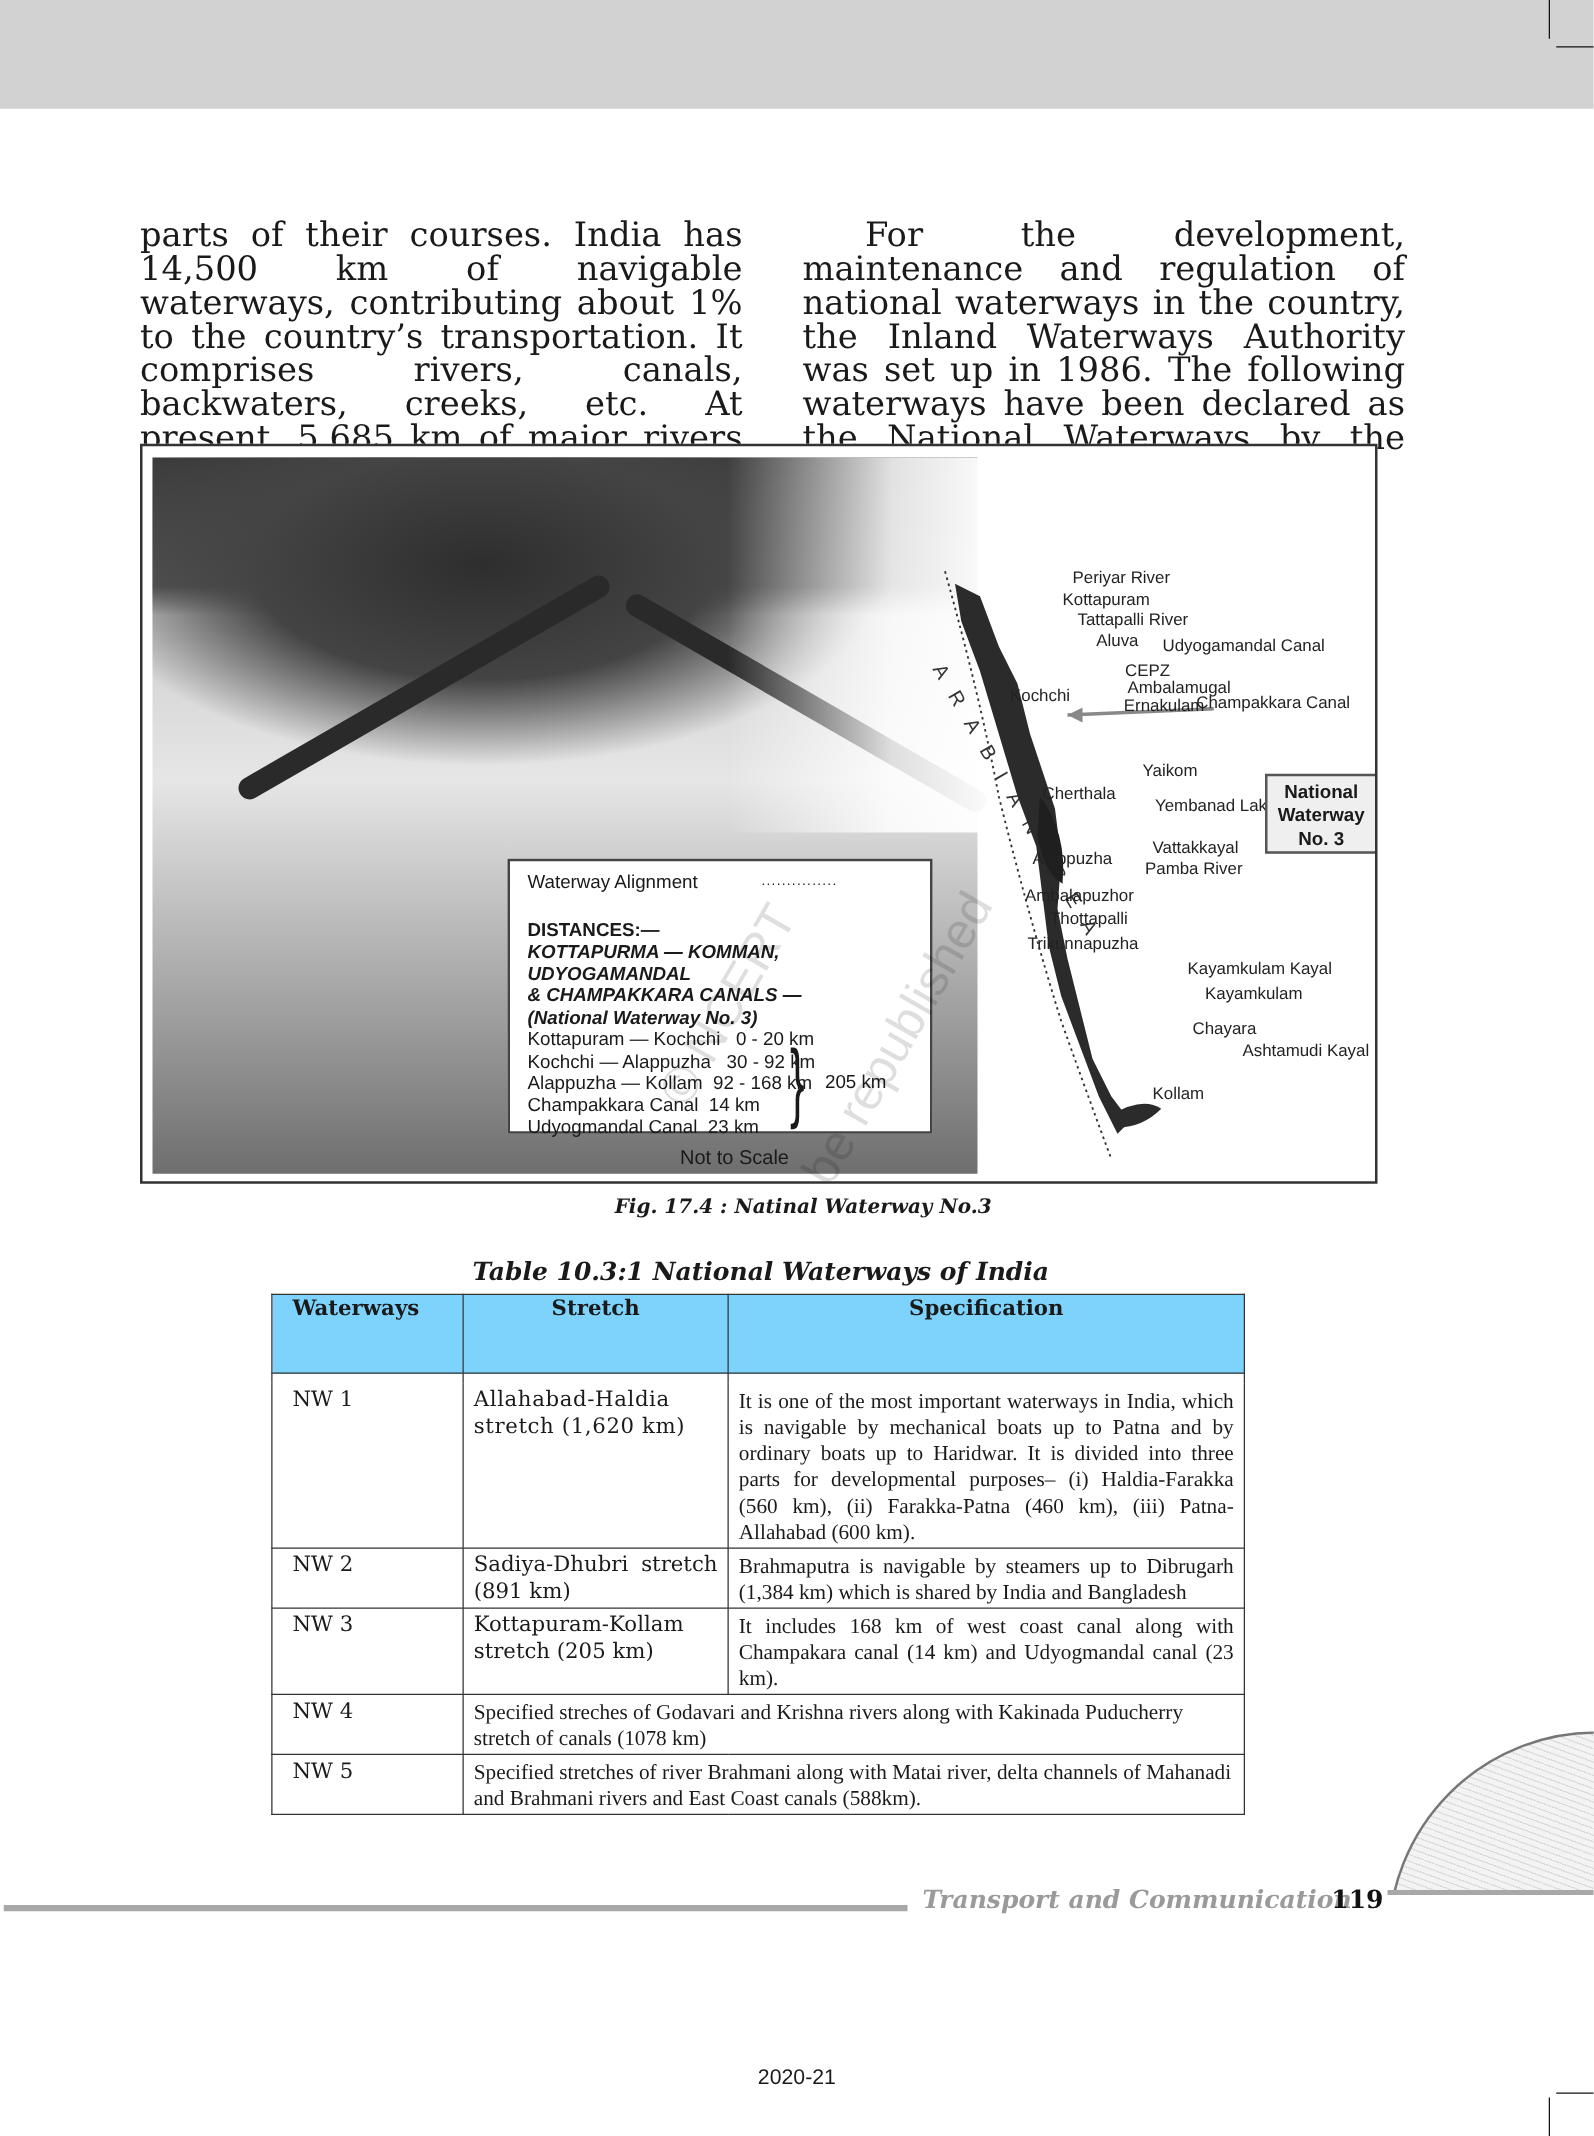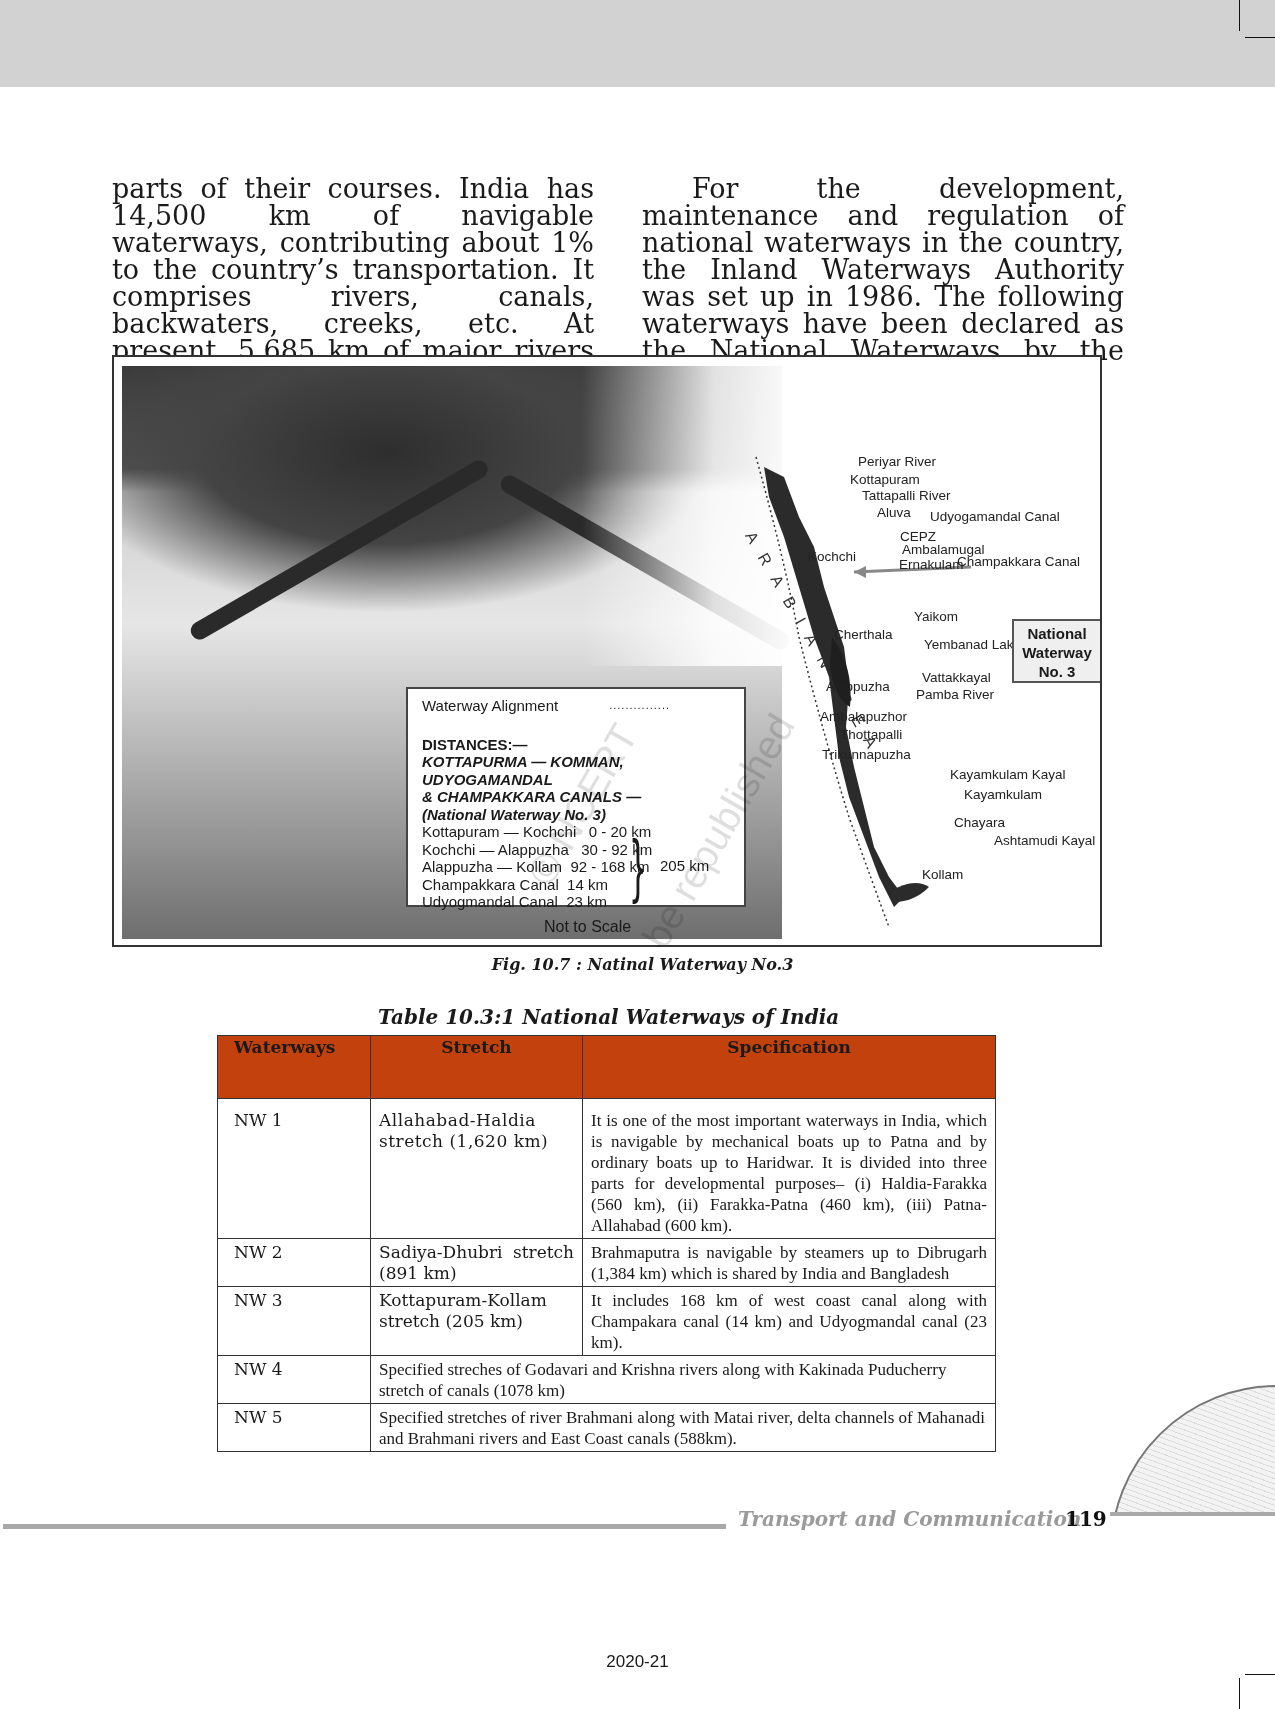--- a/index.html
+++ b/index.html
@@ -42,21 +42,21 @@
   .nw-box { position: absolute; left: 898px; top: 262px; width: 90px; height: 64px; border: 2px solid #555; background: #efefef;
     font-family: "Liberation Sans", sans-serif; font-weight: bold; font-size: 15px; text-align: center; line-height: 19px; padding-top: 3px; box-sizing: border-box; }
 
   .watermark { position: absolute; font-family: "Liberation Sans", sans-serif; color: rgba(0,0,0,0.13); font-size: 40px; transform: rotate(-60deg); white-space: nowrap; pointer-events: none; }
 
   .fig-caption { position: absolute; left: 0; width: 1275px; top: 955px; text-align: center; font-size: 16px; font-style: italic; font-weight: bold; padding-left: 10px; box-sizing: border-box; }
   .tbl-caption { position: absolute; left: 378px; top: 1005px; font-size: 20px; font-style: italic; font-weight: bold; }
 
   table.wt { position: absolute; left: 217px; top: 1035px; width: 779px; border-collapse: collapse; font-size: 17px; line-height: 21px; }
   table.wt th, table.wt td { border: 1.5px solid #333; vertical-align: top; }
-  table.wt th { background: #c2410c; font-weight: bold; font-size: 17px; height: 60px; vertical-align: top; }
+  table.wt th { background: #7dd3fc; font-weight: bold; font-size: 17px; height: 60px; vertical-align: top; }
   table.wt th.c1 { text-align: left; padding-left: 16px; }
   table.wt td { padding: 3px 8px 2px 8px; text-align: justify; }
   table.wt td.c1 { padding-left: 16px; width: 128px; }
   table.wt td.c2 { width: 195px; }
   table.wt tr.spacer td { height: 8px; padding: 0; border-bottom: none; border-top: none; }
   .condensed { font-family: "Liberation Serif", serif; }
 
   .footer-rule { position: absolute; left: 3px; top: 1524px; width: 723px; height: 5px; background: #a8a8a8; }
   .footer-title { position: absolute; left: 738px; top: 1507px; font-size: 20px; font-style: italic; font-weight: bold; color: #9a9a9a; }
   .page-num { position: absolute; left: 1065px; top: 1507px; font-size: 20px; font-weight: bold; color: #111; }
@@ -140,21 +140,21 @@
   <span class="map-label" style="left:840px; top:458px;">Chayara</span>
   <span class="map-label" style="left:880px; top:476px;">Ashtamudi Kayal</span>
   <span class="map-label" style="left:808px; top:510px;">Kollam</span>
 
   <div class="nw-box">National Waterway No. 3</div>
 
   <div class="watermark" style="left:380px; top:425px;">© NCERT</div>
   <div class="watermark" style="left:390px; top:500px;">not to be republished</div>
 </div>
 
-<div class="fig-caption">Fig. 10.7 : Natinal Waterway No.3</div>
+<div class="fig-caption">Fig. 17.4 : Natinal Waterway No.3</div>
 <div class="tbl-caption">Table 10.3:1 National Waterways of India</div>
 
 <table class="wt">
   <thead>
     <tr>
       <th class="c1">Waterways</th>
       <th>Stretch</th>
       <th>Specification</th>
     </tr>
   </thead>

